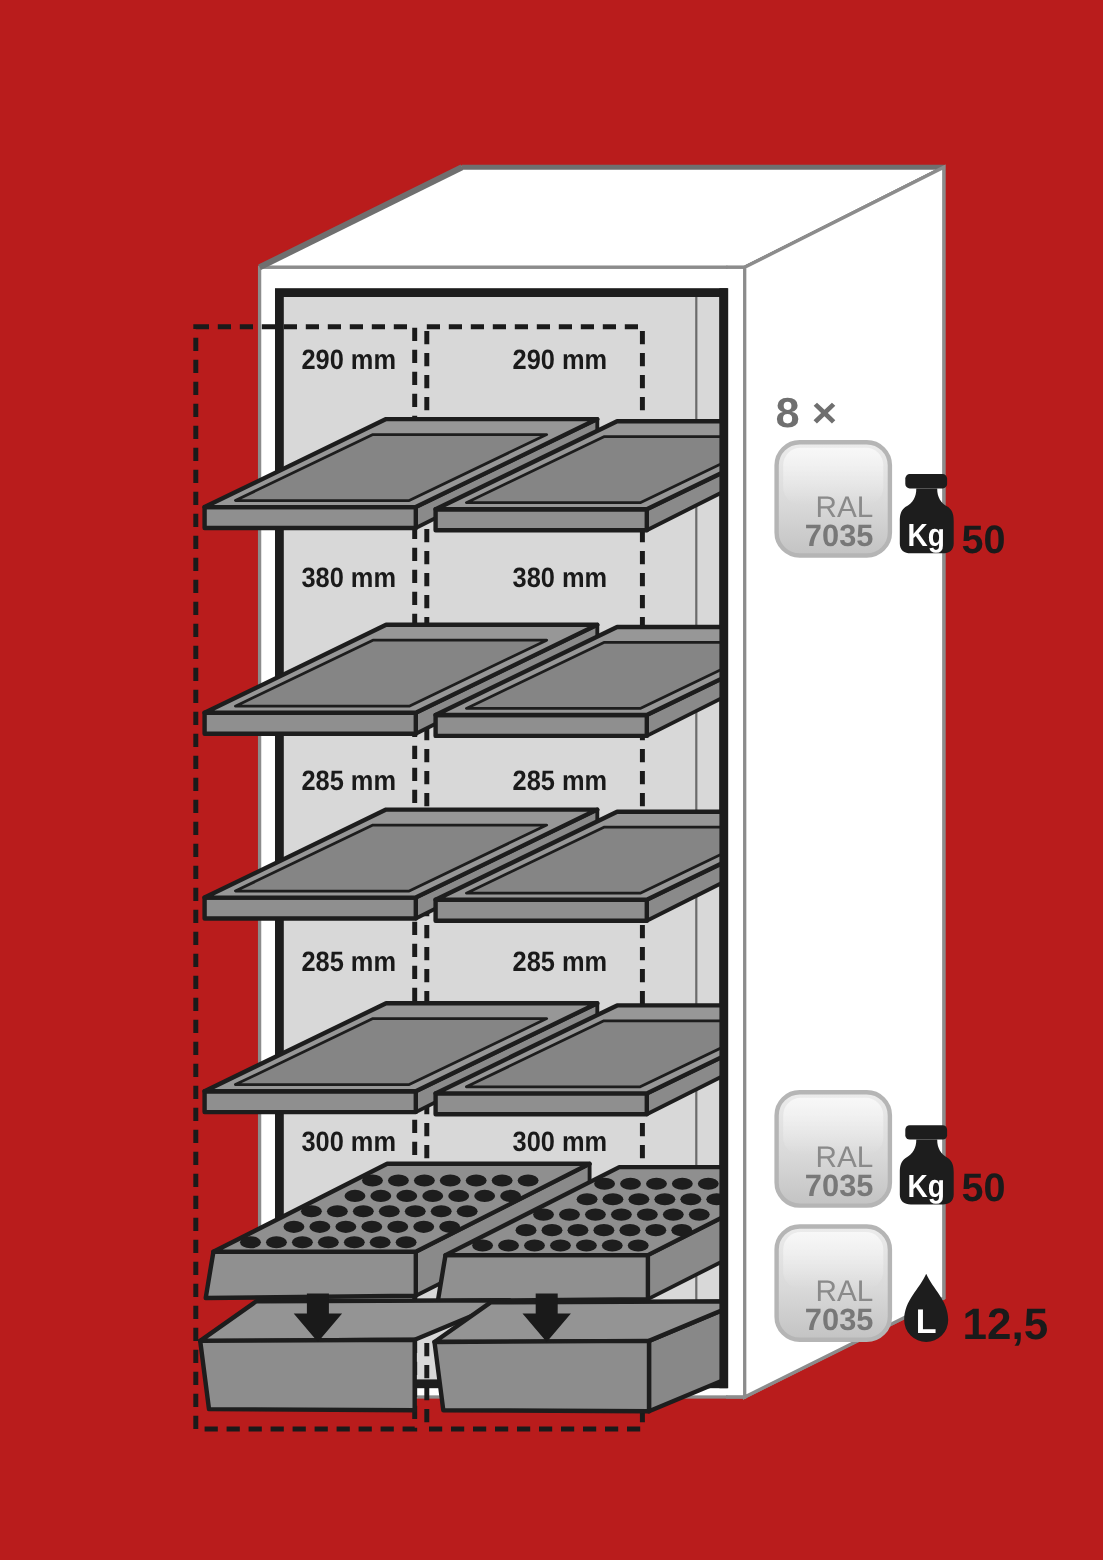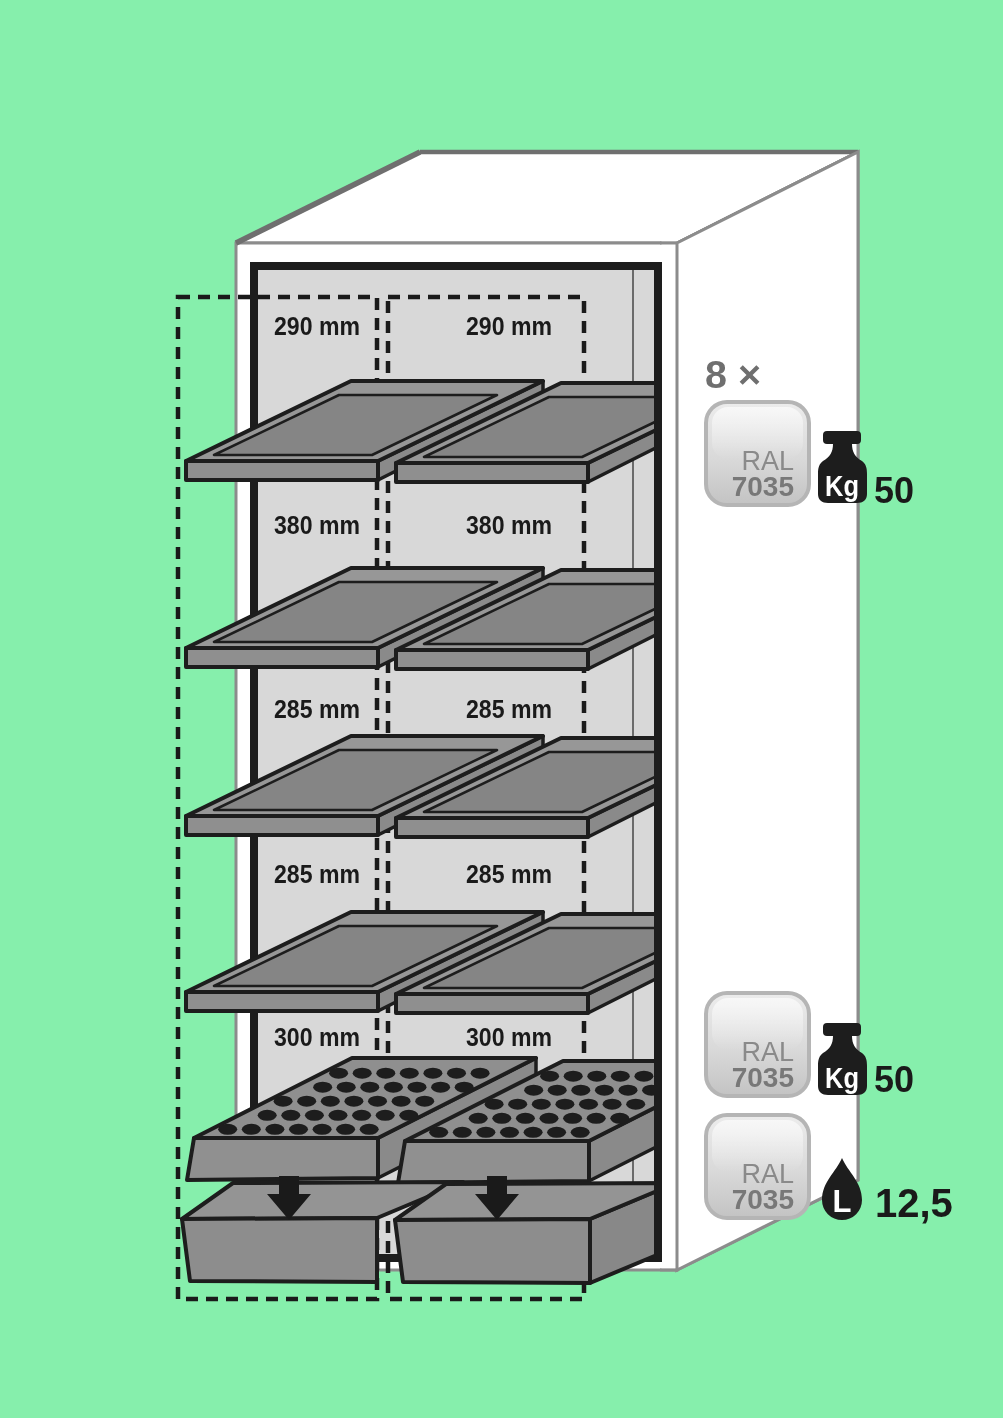--- a/index.html
+++ b/index.html
@@ -1,17 +1,17 @@
 <!DOCTYPE html>
 <html><head>
 <meta charset="utf-8">
 <style>
   html,body{margin:0;padding:0;background:#ffffff;}
   body{font-family:"Liberation Sans", sans-serif;}
-  .stage{width:1003px;height:1418px;position:relative;background:#86efac;overflow:hidden;}
+  .stage{width:1003px;height:1418px;position:relative;background:#b91c1c;overflow:hidden;}
   svg{display:block;}
   text{font-family:"Liberation Sans", sans-serif;}
   .dim-label{font-weight:bold;font-size:25.5px;fill:#1a1a1a;}
   .ral-label{font-size:27px;fill:#8a8a8a;}
   .ral-code{font-size:28px;font-weight:bold;fill:#787878;}
   .qty{font-size:38px;font-weight:bold;fill:#6f6f6f;}
   .cap-value{font-size:36px;font-weight:bold;fill:#1a1a1a;}
   .cap-value-big{font-size:40px;font-weight:bold;fill:#1a1a1a;}
   .unit-text{font-size:29px;font-weight:bold;fill:#ffffff;}
 </style>

